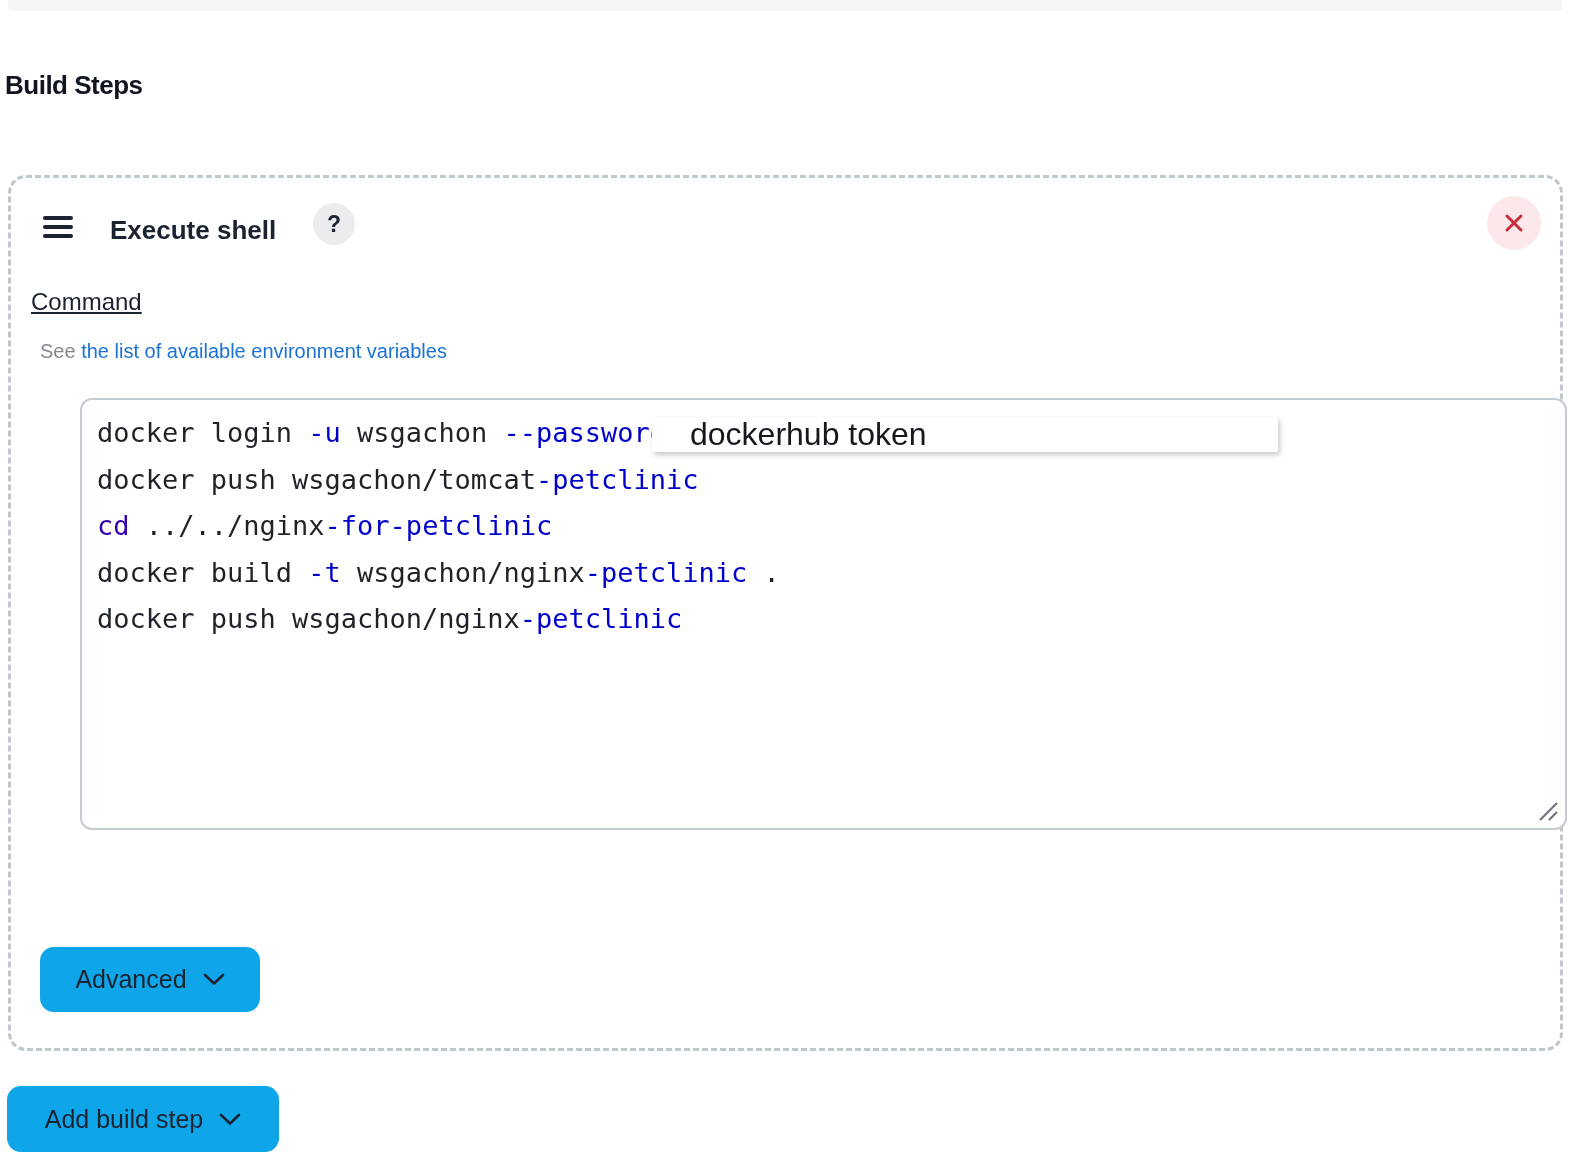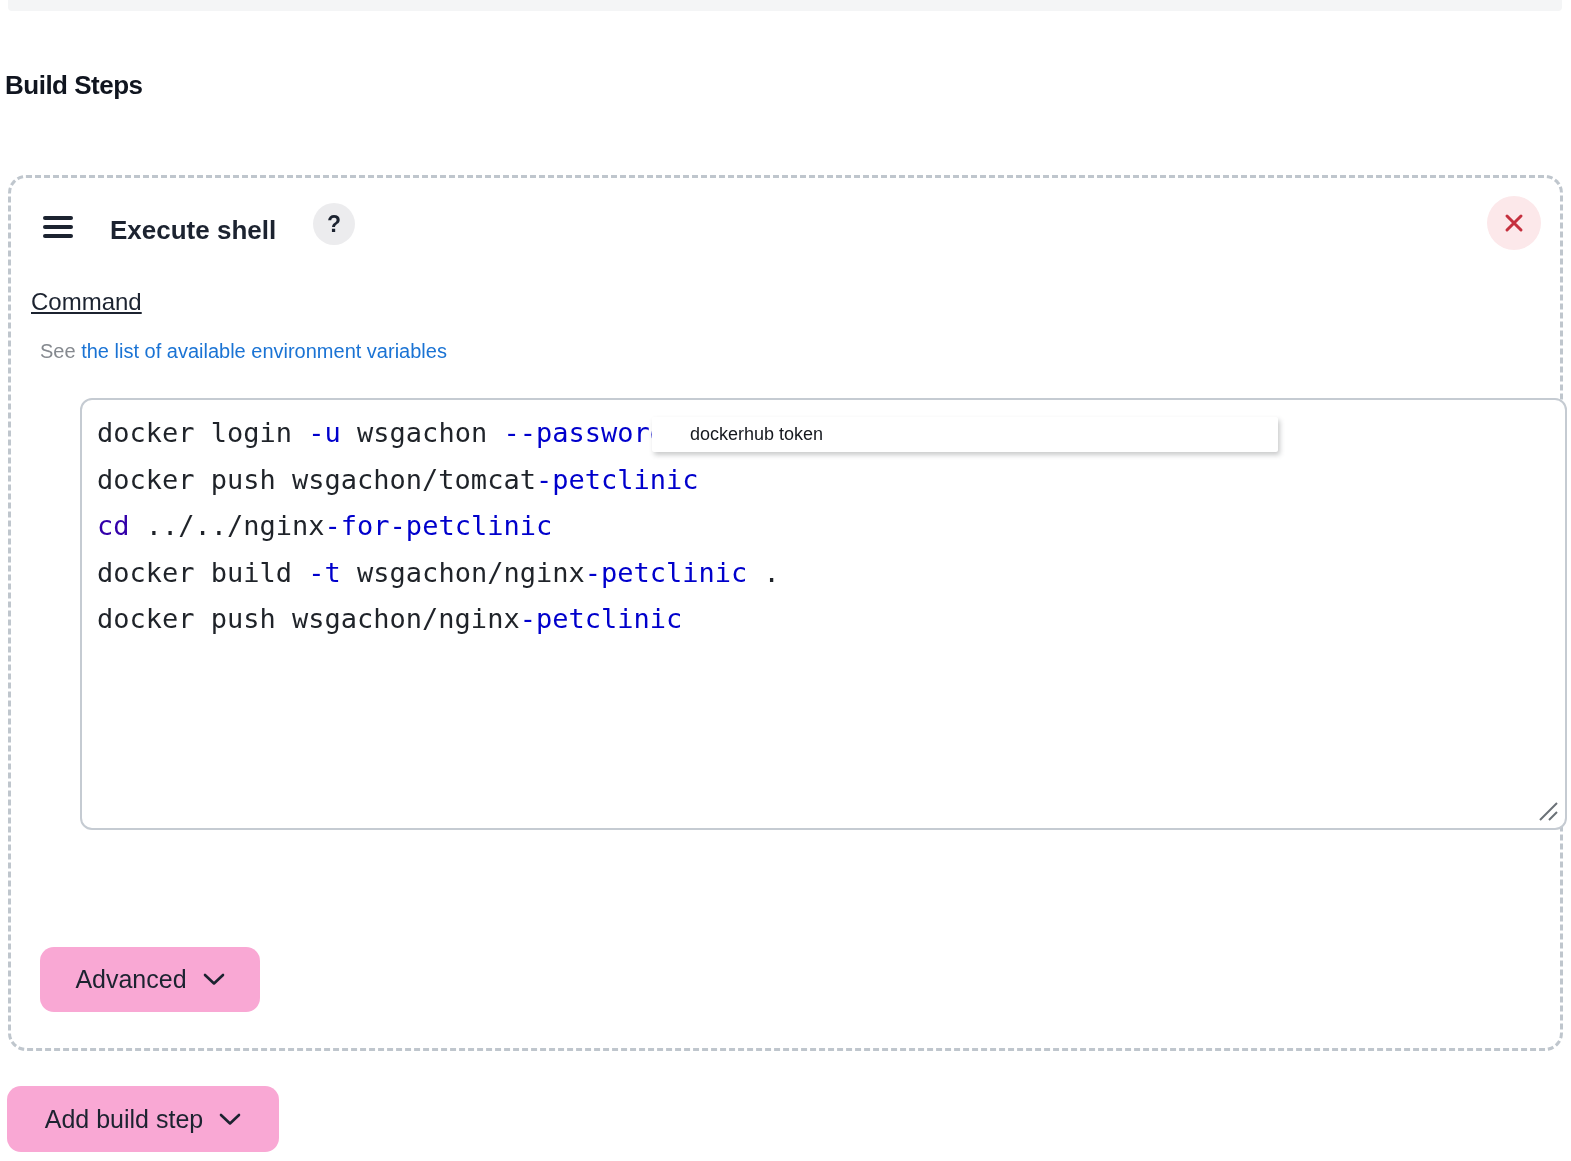--- a/index.html
+++ b/index.html
@@ -48,23 +48,23 @@
   .tok-flag    { color:var(--flag, #0000cc); }
   .tok-builtin { color:var(--builtin, #3300aa); }
 
   .resize-handle { position:absolute; right:5px; bottom:5px; width:24px; height:24px;
                    cursor:nwse-resize; }
 
   .token-overlay { position:absolute; left:641px; top:239px; width:626px; height:35px;
                    background:#ffffff; border-radius:2px;
                    box-shadow:2px 3px 5px rgba(60,64,70,.28);
                    display:flex; align-items:center; padding-left:38px;
-                   font-size:18px; color:#15181e; z-index:5; }
+                   font-size:32px; color:#15181e; z-index:5; }
 
-  .soft-btn { border:none; background:#f9a8d4; border-radius:14px; color:#1c2330;
+  .soft-btn { border:none; background:#0ea5e9; border-radius:14px; color:#1c2330;
               font-family:"Liberation Sans", sans-serif; font-size:25px; font-weight:500;
               display:flex; align-items:center; justify-content:center; gap:16px;
               cursor:pointer; }
   .advanced-btn { position:absolute; left:29px; top:769px; width:220px; height:65px; }
   .add-step-btn { position:absolute; left:7px; top:1086px; width:272px; height:66px; }
 
   svg { display:block; }
 </style>
 </head>
 <body>

